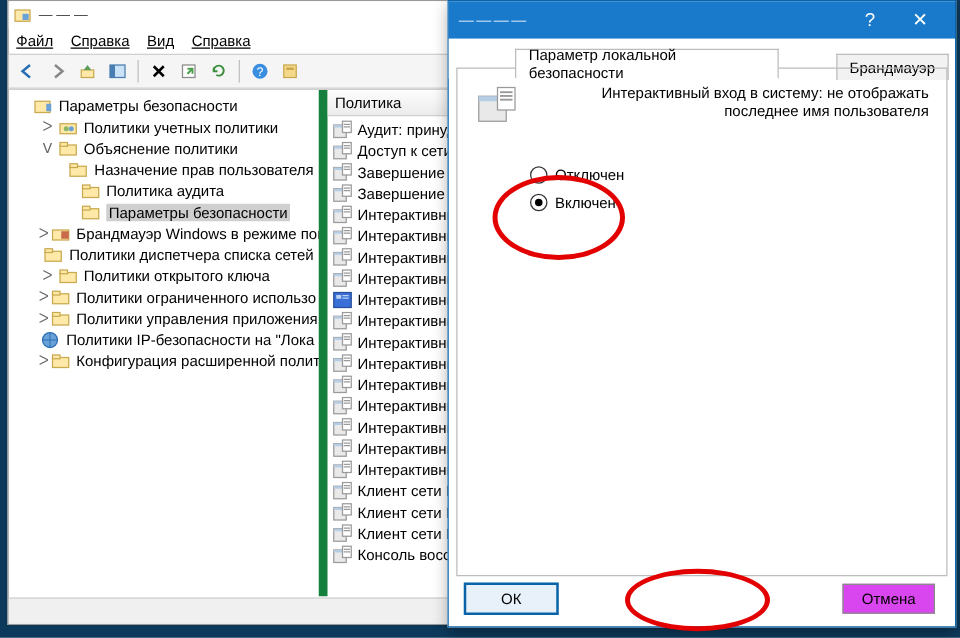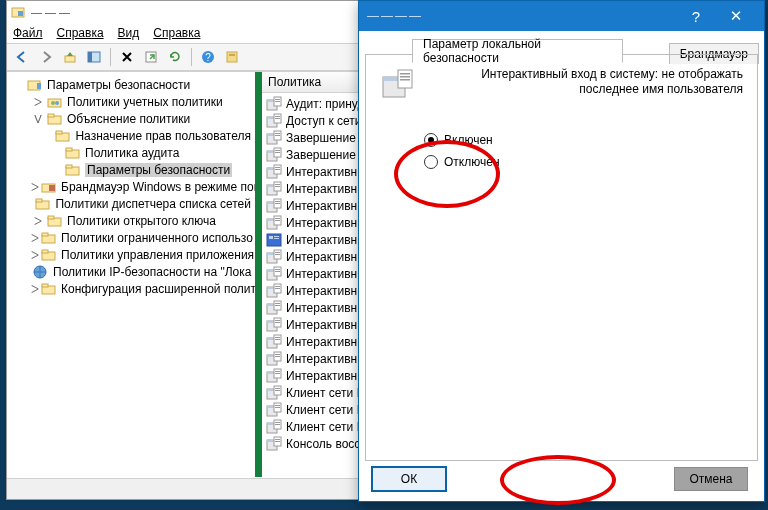--- a/index.html
+++ b/index.html
@@ -34,21 +34,21 @@
   .tab.active{z-index:2;border-bottom:1px solid #fff;}
   .tab-body{position:absolute;left:6px;right:6px;top:53px;bottom:40px;border:1px solid #bcbcbc;padding:12px 14px;text-align:right;}
   .desc-row{display:flex;align-items:flex-start;margin-bottom:28px;}
   .desc-icon{width:34px;height:34px;margin-right:10px;flex:0 0 auto;}
   .desc-text{font-size:12px;line-height:15px;}
   .radio-group{margin-left:44px;}
   .radio-row{display:flex;align-items:center;height:22px;font-size:12px;}
   .radio{width:12px;height:12px;border:1px solid #333;border-radius:50%;margin-right:6px;display:flex;align-items:center;justify-content:center;}
   .radio.checked::after{content:"";width:6px;height:6px;background:#000;border-radius:50%;}
   .dlg-buttons{position:absolute;left:6px;right:16px;bottom:8px;height:28px;display:flex;justify-content:space-between;align-items:center;}
-  .btn{min-width:72px;height:22px;border:1px solid #8a8a8a;background:#a3a3a3;margin-left:6px;display:flex;align-items:center;justify-content:center;font-size:12px;}
+  .btn{min-width:72px;height:22px;border:1px solid #8a8a8a;background:#d946ef;margin-left:6px;display:flex;align-items:center;justify-content:center;font-size:12px;}
   .btn.default{border:2px solid #0a63a8;background:#e8f1fa;}
   
   .ellipse{position:absolute;border:4px solid #e20000;border-radius:50%;pointer-events:none;}
   .e1{left:394px;top:140px;width:98px;height:60px;}
   .e2{left:500px;top:455px;width:108px;height:42px;}
   
   svg{display:block;}
 </style>
 </head>
 <body>
@@ -544,26 +544,26 @@
             <rect x="18" y="3" width="14" height="18" fill="#fff" stroke="#9a9a9a"></rect>
             <rect x="20" y="6" width="10" height="1.5" fill="#9a9a9a"></rect>
             <rect x="20" y="9" width="10" height="1.5" fill="#9a9a9a"></rect>
             <rect x="20" y="12" width="10" height="1.5" fill="#9a9a9a"></rect>
           </svg>
       </span>
       <div class="desc-text">Интерактивный вход в систему: не отображать последнее имя пользователя</div>
     </div>
     <div class="radio-group">
       <div class="radio-row">
+        <span class="radio"></span>
+        <span>Отключен</span>
+      </div>
+      <div class="radio-row">
         <span class="radio checked"></span>
         <span>Включен</span>
-      </div>
-      <div class="radio-row">
-        <span class="radio"></span>
-        <span>Отключен</span>
       </div>
     </div>
   </div>
   <div class="dlg-buttons">
     <div class="btn default">ОК</div>
     <div class="btn">Отмена</div>
   </div>
 </div>
 
 <div class="ellipse e1"></div>

